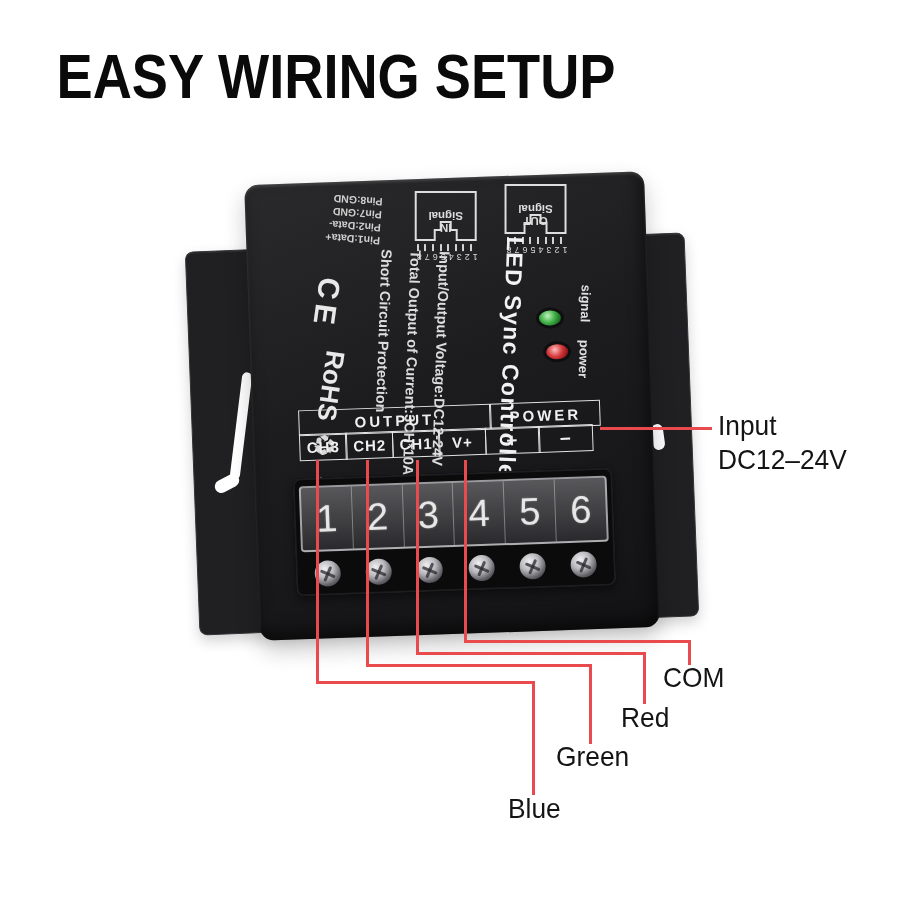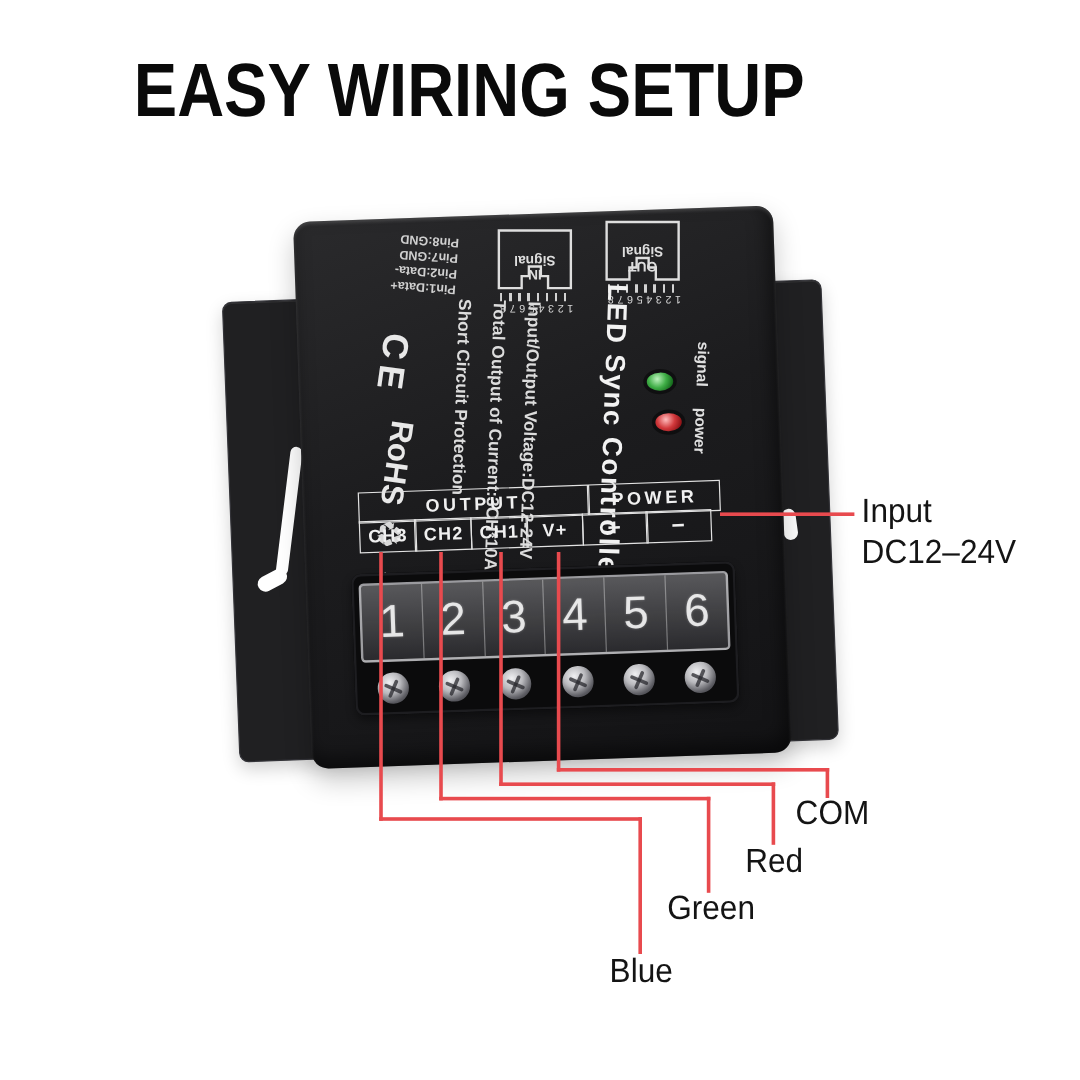--- a/index.html
+++ b/index.html
@@ -1,21 +1,21 @@
 <!DOCTYPE html>
 <html><head>
 <meta charset="utf-8">
 <style>
   html,body{margin:0;padding:0;background:#fff;}
   .canvas{position:relative;width:900px;height:900px;background:#ffffff;overflow:hidden;
           font-family:"Liberation Sans",sans-serif;}
   .abs{position:absolute;}
 
   
-  .title-wrap{left:0;top:40px;width:716px;text-align:right;}
+  .title-wrap{left:11px;top:40px;width:716px;text-align:left;}
   .title{display:inline-block;font-size:63px;font-weight:bold;color:#0a0a0a;
          transform:scaleX(.86);transform-origin:center;letter-spacing:0px;white-space:nowrap;}
 
   
   .backplate{left:192px;top:242px;width:498px;height:382px;background:#202022;
              border:1px solid #333338;border-radius:8px;transform:rotate(-2.2deg);
              box-shadow:0 6px 14px rgba(0,0,0,.18), inset 0 1px 0 rgba(255,255,255,.08);z-index:1;}
   .hole{background:#ffffff;z-index:2;}
   .hole-round{left:258px;top:315px;width:9px;height:9px;border-radius:50%;}
   .slot-left{left:236px;top:372px;width:10px;height:108px;border-radius:6px;transform:rotate(7deg);}

